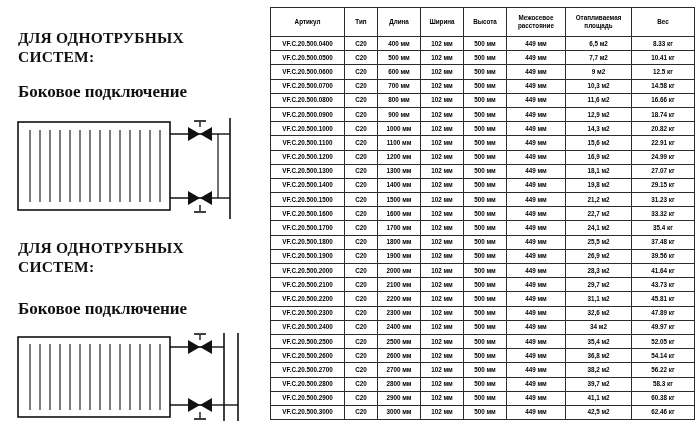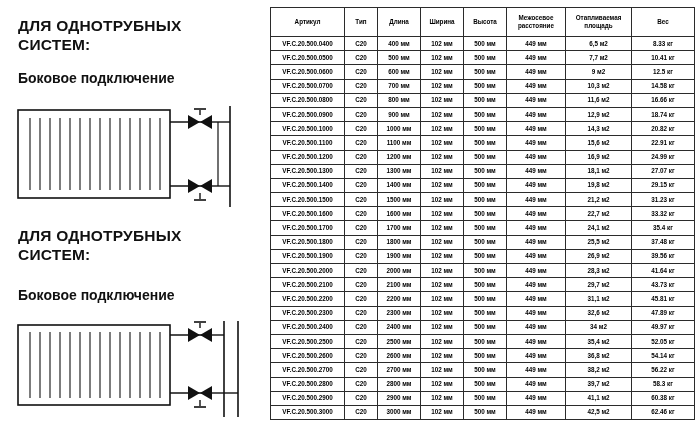--- a/index.html
+++ b/index.html
@@ -18,23 +18,24 @@
   #page {
     position: relative;
     width: 700px;
     height: 421px;
   }
 
   
   #left-panel {
     position: absolute;
     left: 0;
-    top: 4px;
+    top: 16px;
     width: 268px;
     height: 297px;
+    font-family: Liberation Serif, serif;
   }
   .section-title {
     font-weight: bold;
     font-size: 15.5px;
     letter-spacing: 0.2px;
     line-height: 19px;
     color: #111;
   }
   #title-single {
     position: absolute;
@@ -43,21 +44,21 @@
     width: 230px;
   }
   #title-double {
     position: absolute;
     left: 18px;
     top: 222px;
     width: 230px;
   }
   .sub-title {
     font-weight: bold;
-    font-size: 14px;
+    font-size: 17px;
     color: #111;
   }
   #sub-single {
     position: absolute;
     left: 18px;
     top: 66px;
   }
   #sub-double {
     position: absolute;
     left: 18px;

